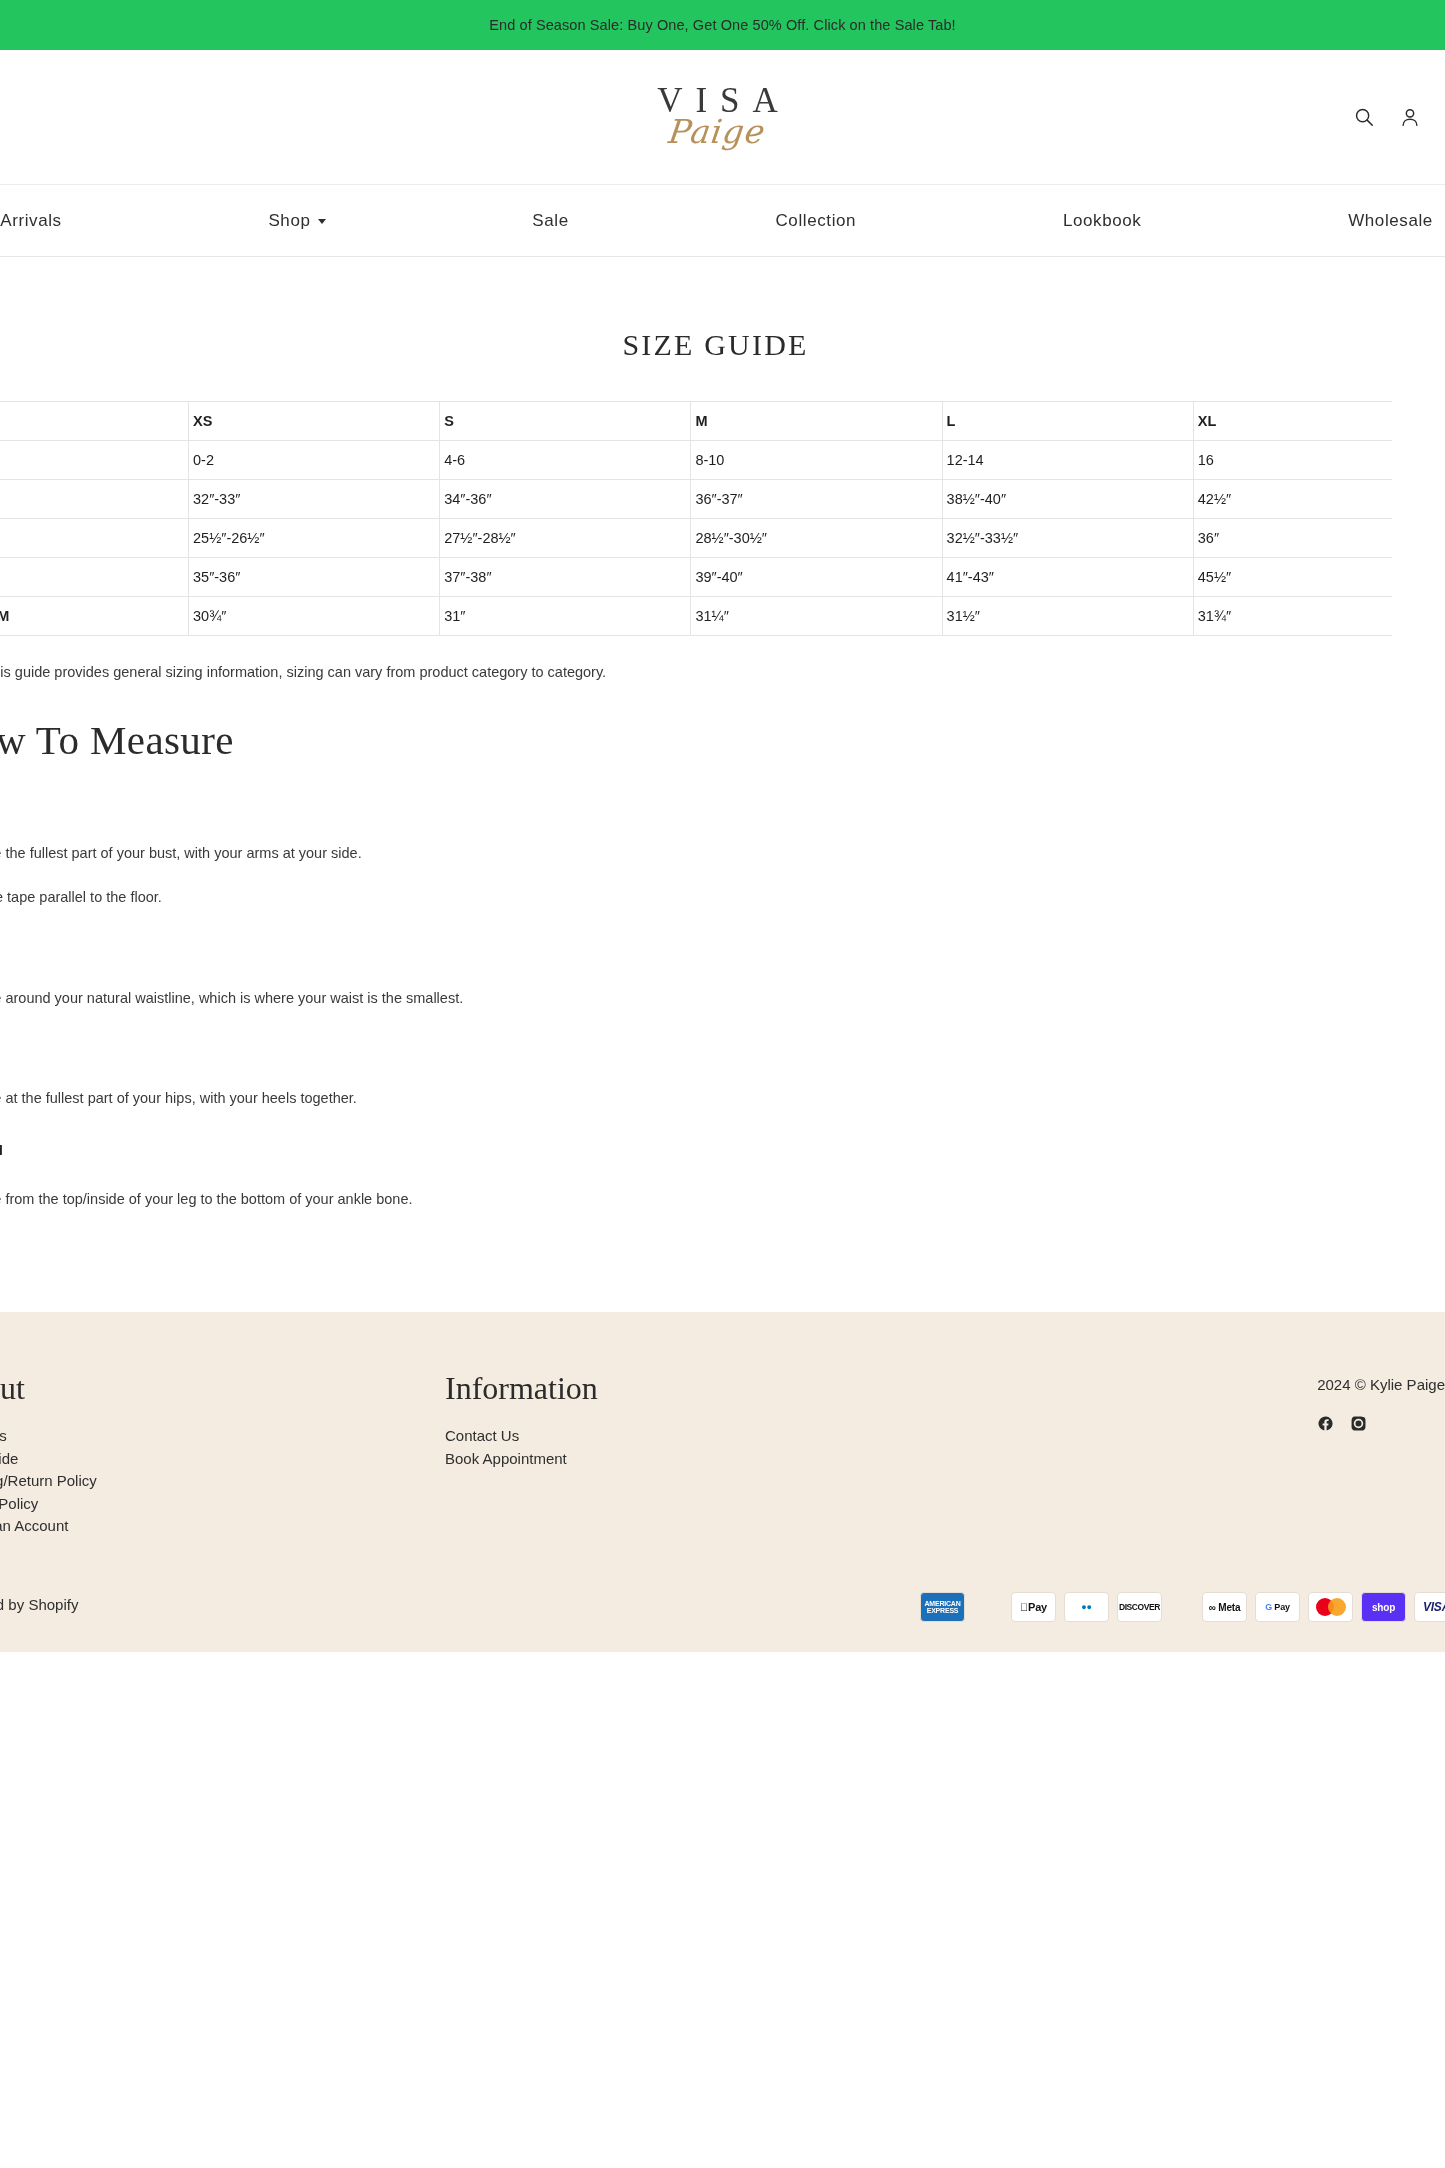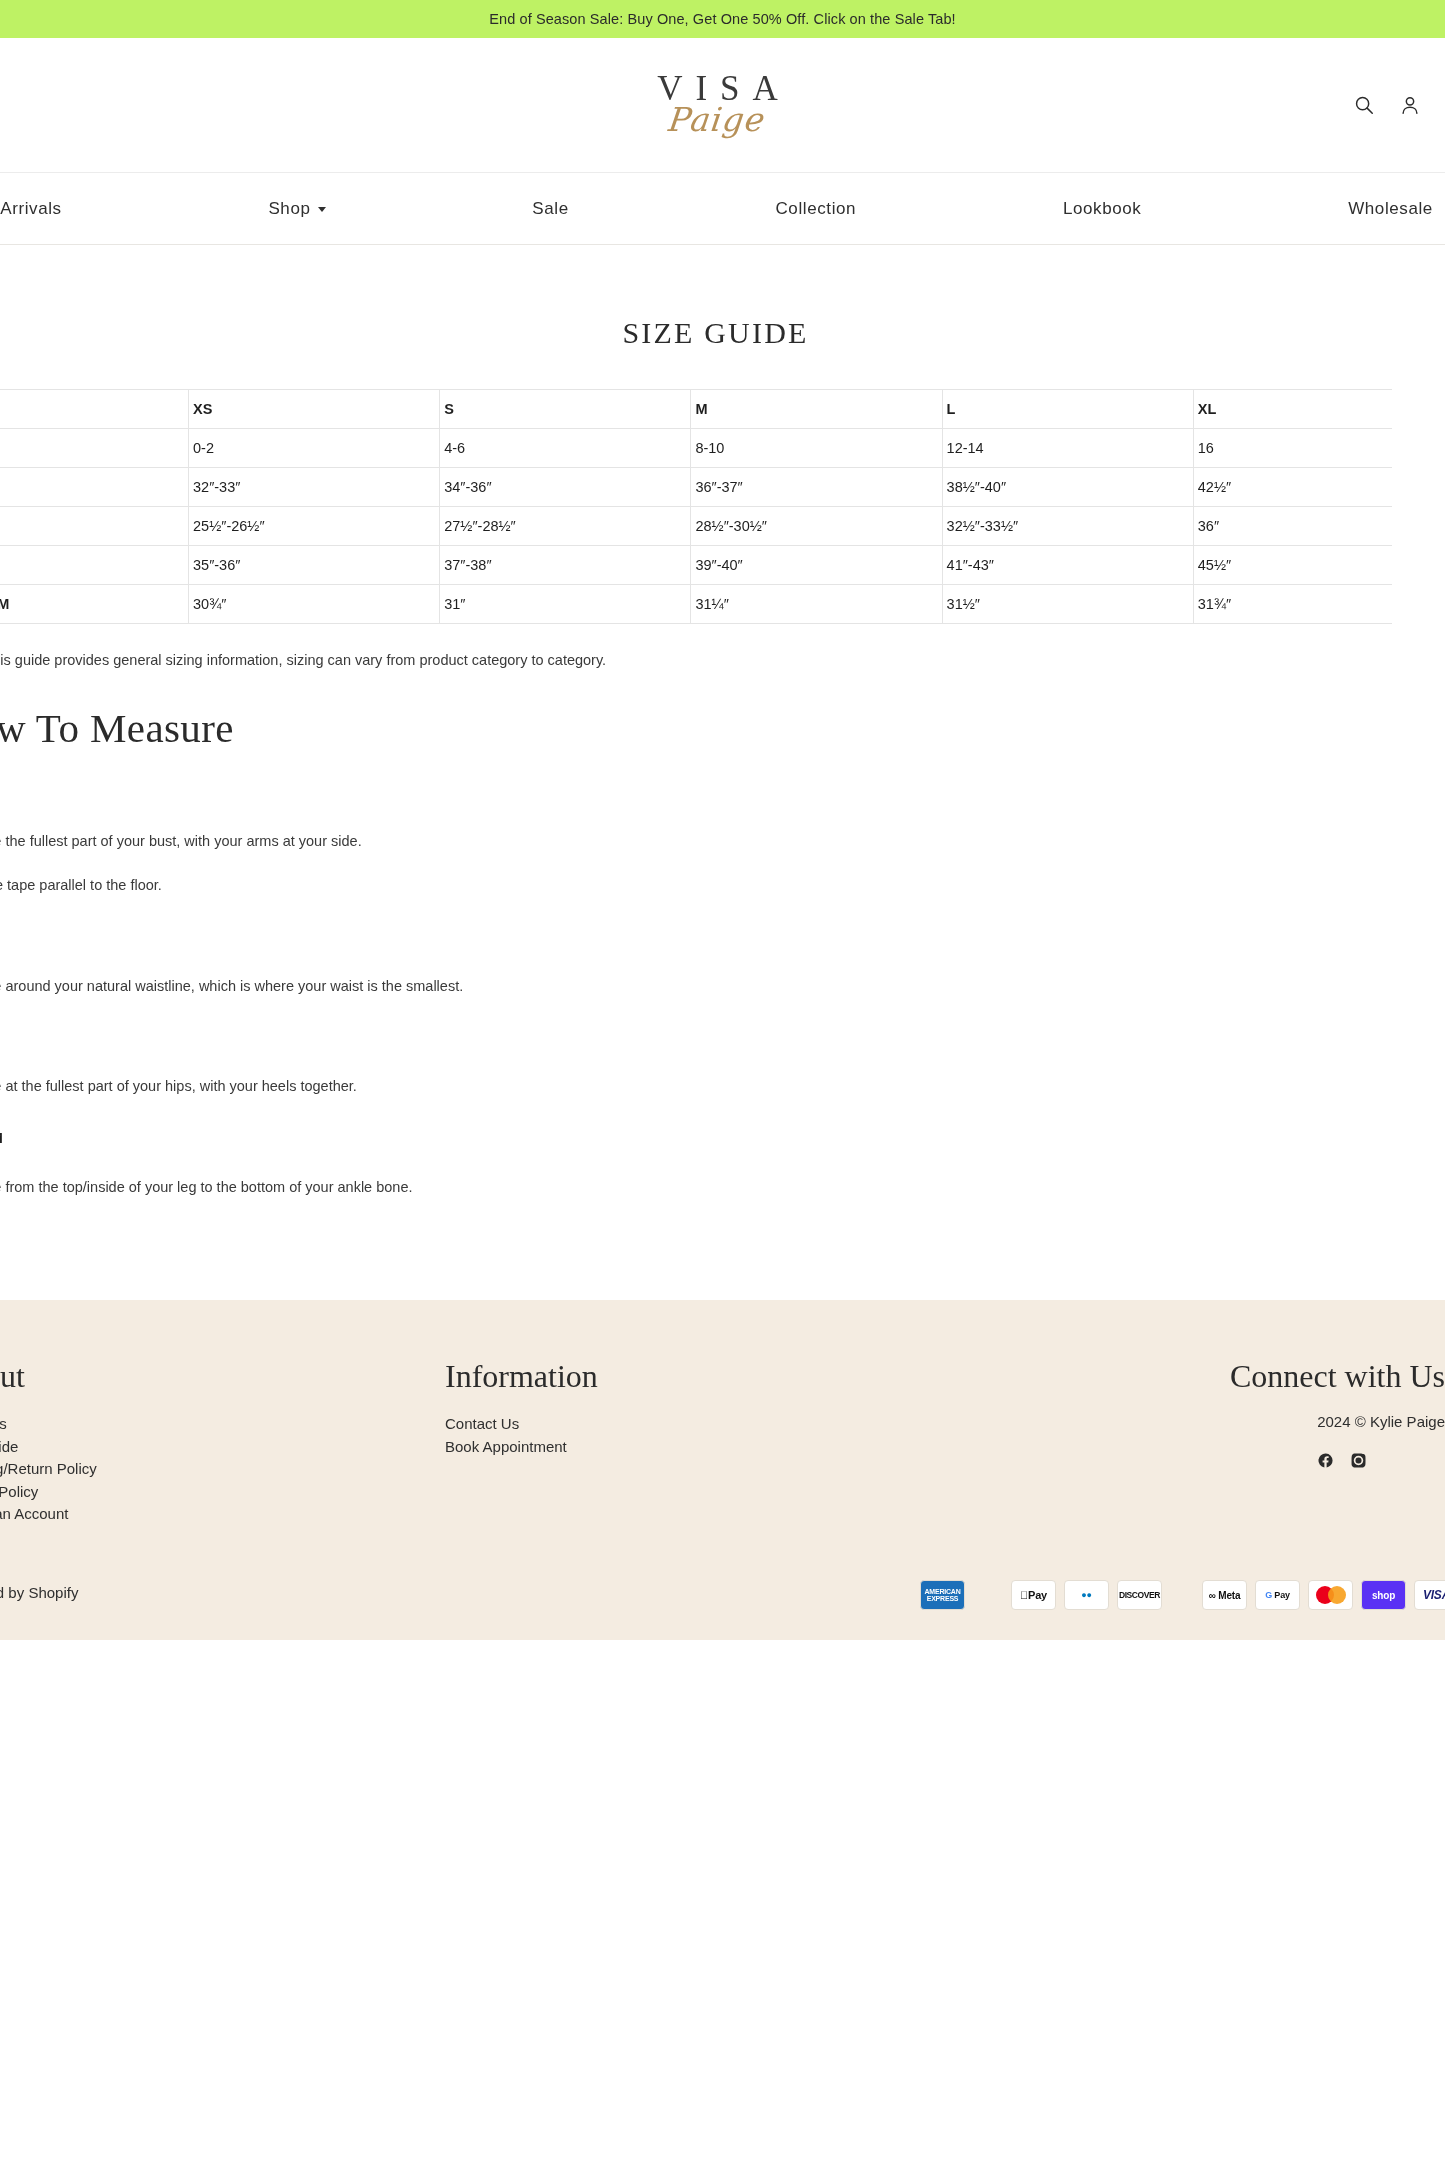--- a/index.html
+++ b/index.html
@@ -6,22 +6,22 @@
   html, body {
     margin: 0; padding: 0;
     background: #ffffff;
     font-family: "Liberation Sans", sans-serif;
     color: #1a1a1a;
   }
   body { width: 1445px; min-height: 2168px; overflow-x: hidden; }
 
   
   .announce {
-    background: #bef264;
-    height: 38px;
+    background: #22c55e;
+    height: 50px;
     display: flex;
     align-items: center;
     justify-content: center;
     font-size: 14.5px;
     color: #2b2b2b;
     letter-spacing: .1px;
   }
 
   
   .header {
@@ -419,21 +419,20 @@
       <a class="f-link">Login</a>
     </div>
 
     <div class="fcol info">
       <div class="f-title">Information</div>
       <a class="f-link">Contact Us</a>
       <a class="f-link">Book Appointment</a>
     </div>
 
     <div class="fcol connect">
-      <div class="f-title">Connect with Us</div>
       <div class="f-copy">2024 © Kylie Paige</div>
       <div class="socials">
         <svg class="soc" viewBox="0 0 24 24">
           <path d="M22 12a10 10 0 1 0-11.6 9.9v-7H7.9V12h2.5V9.8c0-2.5 1.5-3.9 3.8-3.9 1.1 0 2.2.2 2.2.2v2.4h-1.2c-1.2 0-1.6.8-1.6 1.6V12h2.7l-.4 2.9h-2.3v7A10 10 0 0 0 22 12z"></path>
         </svg>
         <svg class="soc" viewBox="0 0 24 24">
           <path d="M12 2.2c3.2 0 3.6 0 4.9.1 1.2.1 1.8.3 2.2.4.6.2 1 .5 1.4.9.4.4.7.8.9 1.4.2.5.4 1.1.4 2.2.1 1.3.1 1.7.1 4.9s0 3.6-.1 4.9c-.1 1.2-.3 1.8-.4 2.2-.2.6-.5 1-.9 1.4-.4.4-.8.7-1.4.9-.5.2-1.1.4-2.2.4-1.3.1-1.7.1-4.9.1s-3.6 0-4.9-.1c-1.2-.1-1.8-.3-2.2-.4-.6-.2-1-.5-1.4-.9-.4-.4-.7-.8-.9-1.4-.2-.5-.4-1.1-.4-2.2C2.2 15.6 2.2 15.2 2.2 12s0-3.6.1-4.9c.1-1.2.3-1.8.4-2.2.2-.6.5-1 .9-1.4.4-.4.8-.7 1.4-.9.5-.2 1.1-.4 2.2-.4 1.3-.1 1.7-.1 4.8-.1zm0 3.1A6.7 6.7 0 1 0 18.7 12 6.7 6.7 0 0 0 12 5.3zm0 11A4.3 4.3 0 1 1 16.3 12 4.3 4.3 0 0 1 12 16.3zm6.9-11.3a1.6 1.6 0 1 1-1.6-1.6 1.6 1.6 0 0 1 1.6 1.6z"></path>
         </svg>
       </div>
     </div>

